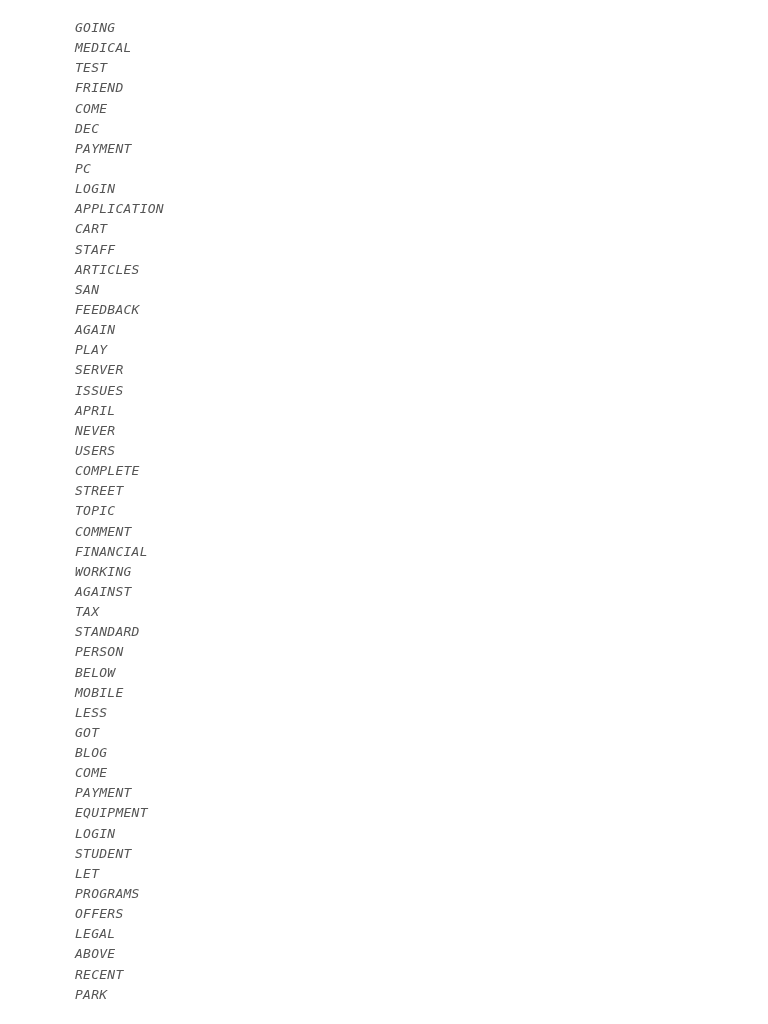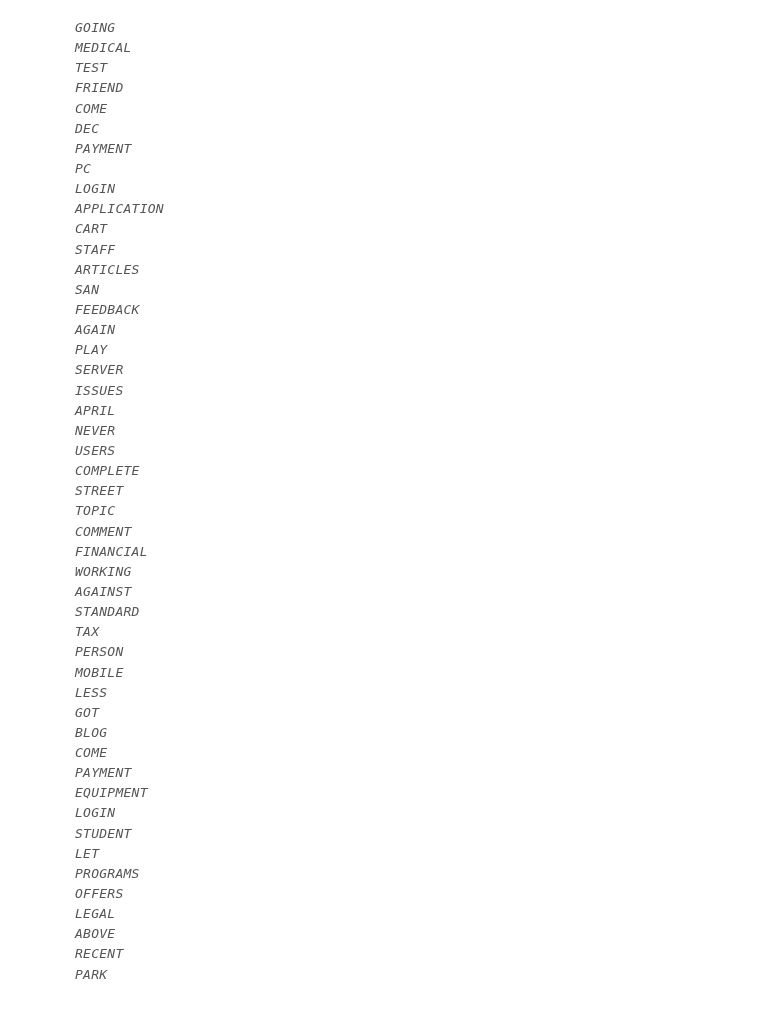--- a/index.html
+++ b/index.html
@@ -54,23 +54,24 @@
     <div class="word-item">APRIL</div>
     <div class="word-item">NEVER</div>
     <div class="word-item">USERS</div>
     <div class="word-item">COMPLETE</div>
     <div class="word-item">STREET</div>
     <div class="word-item">TOPIC</div>
     <div class="word-item">COMMENT</div>
     <div class="word-item">FINANCIAL</div>
     <div class="word-item">WORKING</div>
     <div class="word-item">AGAINST</div>
+    <div class="word-item">TAX</div>
     <div class="word-item">STANDARD</div>
-    <div class="word-item">TAX</div>
     <div class="word-item">PERSON</div>
+    <div class="word-item">BELOW</div>
     <div class="word-item">MOBILE</div>
     <div class="word-item">LESS</div>
     <div class="word-item">GOT</div>
     <div class="word-item">BLOG</div>
     <div class="word-item">COME</div>
     <div class="word-item">PAYMENT</div>
     <div class="word-item">EQUIPMENT</div>
     <div class="word-item">LOGIN</div>
     <div class="word-item">STUDENT</div>
     <div class="word-item">LET</div>

